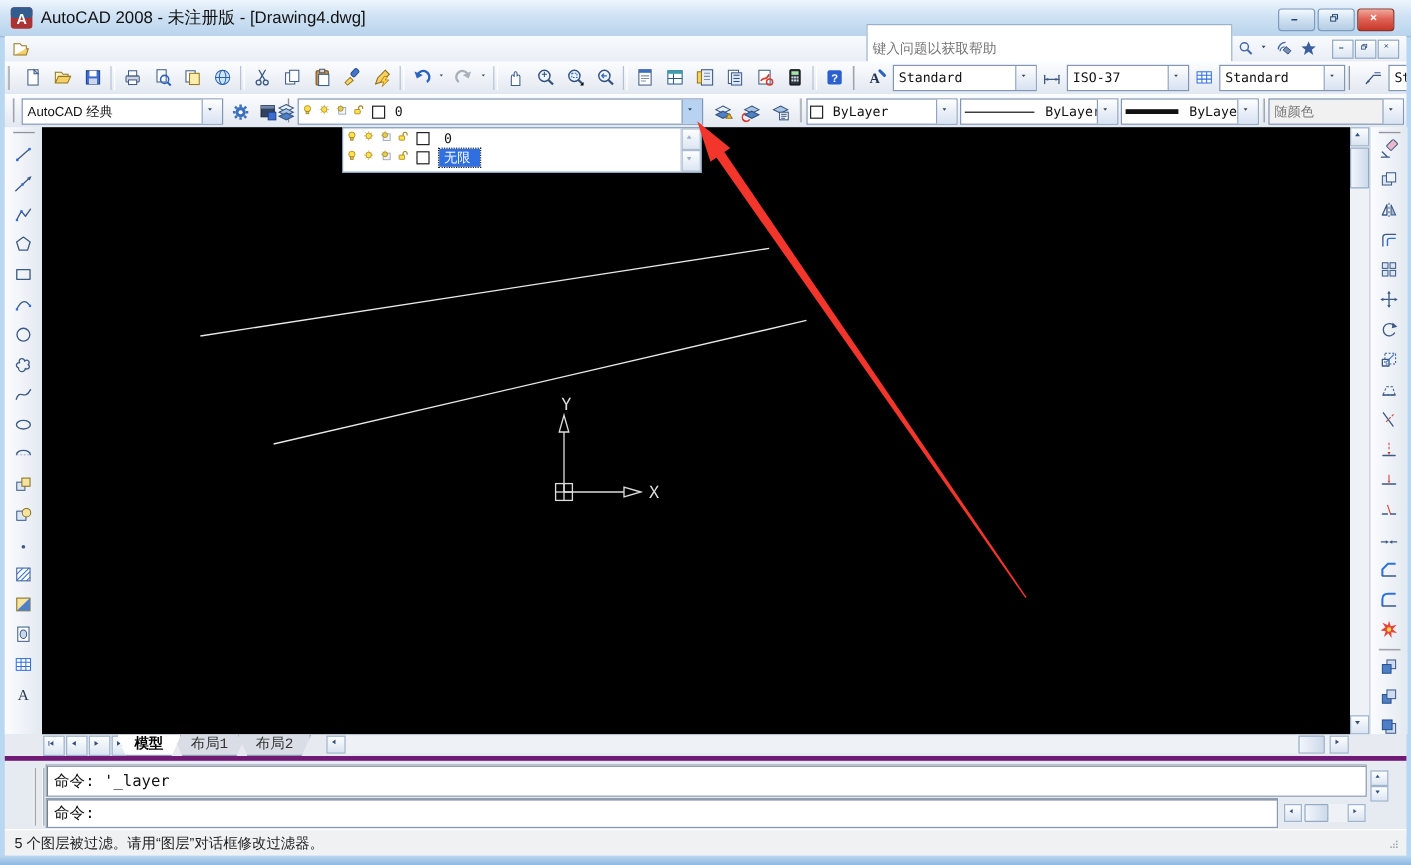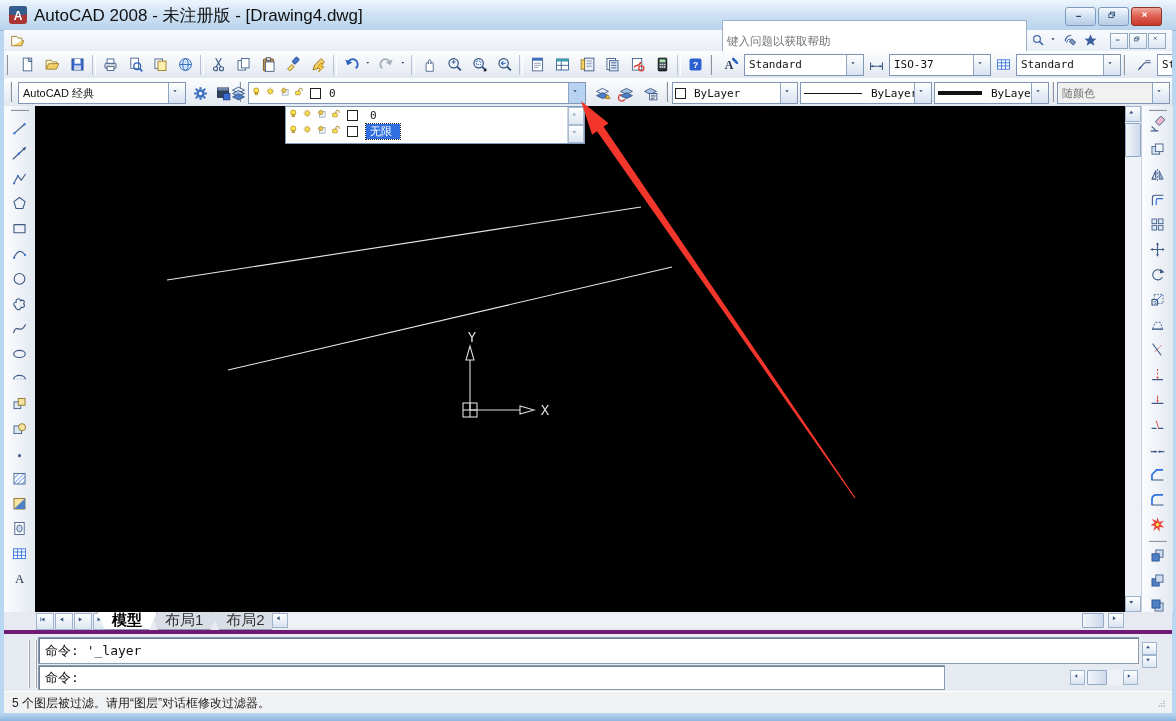--- a/index.html
+++ b/index.html
@@ -5,21 +5,21 @@
   html,body{margin:0;padding:0;}
   body{width:1176px;height:721px;overflow:hidden;background:#b9d7f1;
        font-family:"Liberation Sans",sans-serif;-webkit-font-smoothing:antialiased;}
   #app{position:relative;width:1176px;height:721px;}
 
   
   .titlebar{position:absolute;left:0;top:0;width:1176px;height:30px;
     background:linear-gradient(#eef6fd,#cfe2f4 45%,#b9d4ec);
     border-bottom:1px solid #9db8d4;display:flex;align-items:center;}
   .titlebar .logo{width:20px;height:20px;margin:0 6px 0 8px;}
-  .titlebar .title{font-size:17px;color:#111;}
+  .titlebar .title{font-size:14px;color:#111;}
   .win-btns{position:absolute;right:14px;top:7px;display:flex;gap:2px;}
   .win-btn{width:29px;height:17px;border:1px solid #7d9cbd;border-radius:3px;
     background:linear-gradient(#f4f9fe,#cfe0f1 50%,#b6cde5);
     display:flex;align-items:center;justify-content:center;}
   .win-btn.close{background:linear-gradient(#f2a79b,#df6456 45%,#c8382a);border-color:#8e3328;}
 
   
   .menubar{position:absolute;left:4px;top:30px;width:1168px;height:21px;
     background:linear-gradient(#f8fafd,#e9eef6);border-bottom:1px solid #cdd7e4;
     display:flex;align-items:center;font-size:12px;color:#111;}
@@ -91,36 +91,36 @@
   .sb-thumb{position:absolute;background:linear-gradient(90deg,#f2f6fb,#cdd9ea);border:1px solid #93aac7;
     box-sizing:border-box;border-radius:1px;}
 
   
   .tabrow{position:absolute;left:4px;top:612px;width:1168px;height:18px;background:#e7ebf1;
     border-bottom:1px solid #c2cddd;}
   .tabnav{position:absolute;left:32px;top:1px;display:flex;gap:1px;}
   .tabnav .tnb{width:16px;height:15px;border:1px solid #9fb4cd;background:linear-gradient(#fdfefe,#dce6f2);
     display:flex;align-items:center;justify-content:center;}
   .tabs{position:absolute;left:100px;top:0;display:flex;height:17px;}
-  .tab{height:17px;line-height:16px;padding:0 14px;font-size:15px;color:#333;background:#d9dee6;
+  .tab{height:17px;line-height:16px;padding:0 14px;font-size:12px;color:#333;background:#d9dee6;
     border:1px solid #8e9cad;border-top:none;margin-left:-7px;
-    clip-path:polygon(0 0,100% 0,calc(100% - 8px) 100%,8px 100%);}
+    clip-path:polygon(0 0,100% 0,calc(100% - 8px) 100%,8px 100%);font-family:Liberation Mono, monospace;}
   .tab.active{background:#fff;font-weight:bold;color:#000;z-index:2;}
   .hscroll{position:absolute;left:268px;top:1px;width:852px;height:15px;background:#eef2f7;}
 
   
   .cmd{position:absolute;left:4px;top:630px;width:1168px;height:61px;background:#e6ebf2;
     border-top:4px solid #701a75;}
   .cmd .grip{position:absolute;left:24px;top:6px;width:5px;height:48px;border-left:2px ridge #f5f8fb;
     border-right:2px ridge #f5f8fb;}
   .cmd-box{position:absolute;background:#fff;border:1px solid #8c9cb0;
     box-shadow:inset 1px 1px 0 #6d7f94;font:13px "DejaVu Sans Mono",monospace;color:#111;
     display:flex;align-items:center;padding-left:6px;box-sizing:border-box;}
   .cmd-hist{left:34px;top:3px;width:1101px;height:27px;}
-  .cmd-in{left:34px;top:31px;width:907px;height:25px;}
+  .cmd-in{left:34px;top:31px;width:1027px;height:25px;}
   .cmd-vspin{position:absolute;left:1138px;top:8px;width:15px;}
   .cmd-vspin .sbtn{width:15px;height:13px;background:linear-gradient(#fdfefe,#dce6f2);
     border:1px solid #9fb4cd;box-sizing:border-box;display:flex;align-items:center;justify-content:center;}
   .cmd-hscroll{position:absolute;left:1066px;top:36px;width:68px;height:15px;background:#eef2f7;}
 
   
   .status{position:absolute;left:4px;top:691px;width:1168px;height:22px;background:#f0f1f3;
     border-top:1px solid #fff;display:flex;align-items:center;font-size:12px;color:#222;}
   .status .msg{padding-left:8px;}
   .status .rgrip{position:absolute;right:2px;bottom:2px;}

